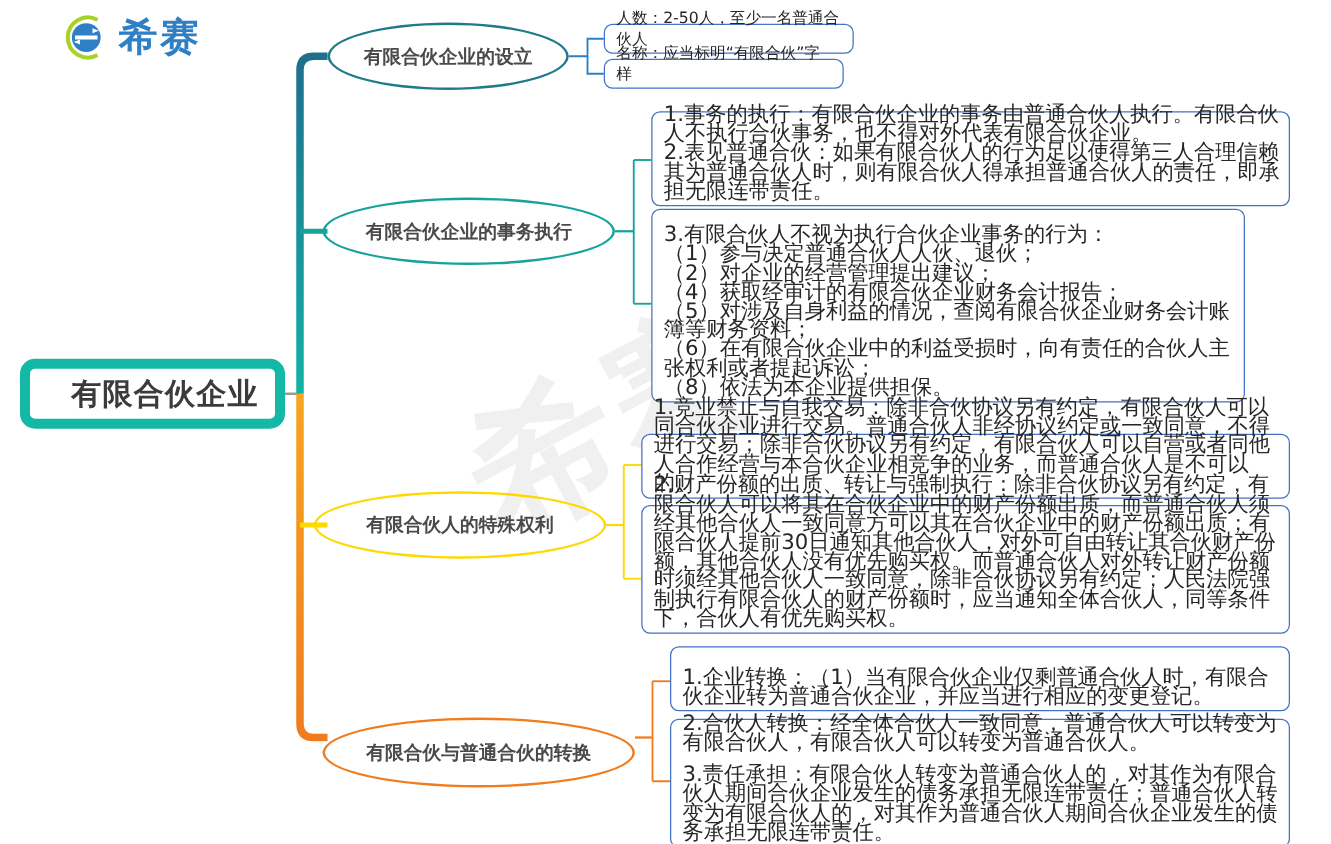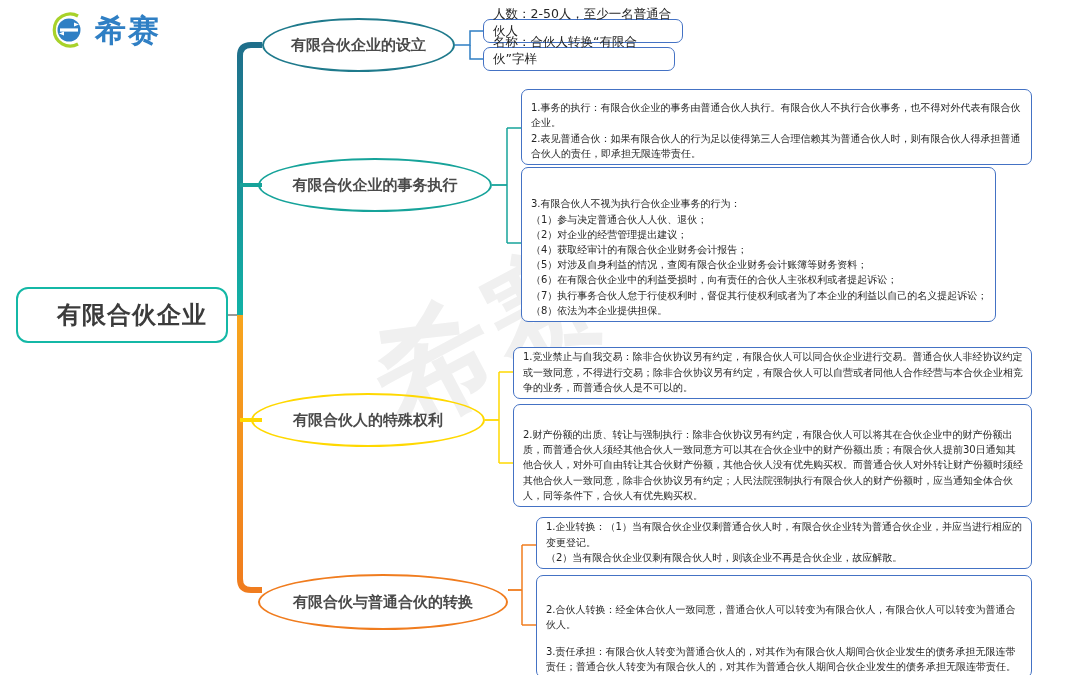--- a/index.html
+++ b/index.html
@@ -59,21 +59,21 @@
   }
 
   
   .center-node {
     position: absolute;
     left: 16px;
     top: 287px;
     width: 212px;
     height: 56px;
     box-sizing: border-box;
-    border: 2px solid #14b8a6;
+    border: 8px solid #14b8a6;
     border-radius: 12px;
     background: #ffffff;
     display: flex;
     align-items: center;
     justify-content: center;
     z-index: 3;
     padding-left: 20px;
   }
   .center-node .label {
     font-size: 24px;
@@ -109,21 +109,21 @@
     background: #ffffff;
     border: 1.5px solid #4472c4;
     border-radius: 7px;
     z-index: 3;
     padding: 3px 7px 3px 9px;
     display: flex;
     flex-direction: column;
     justify-content: flex-end;
   }
   .leaf .line {
-    font-size: 10px;
+    font-size: 17px;
     line-height: 15.2px;
     color: #262626;
     white-space: pre-wrap;
     word-break: break-all;
   }
   .leaf.single .line { font-size: 12.5px; line-height: 17px; }
 </style>
 </head>
 <body>
 
@@ -185,54 +185,52 @@
   <span class="label">有限合伙企业</span>
 </div>
 
 <div class="branch" style="left:262px; top:18px; width:193px; height:54px; border-color:#1f7a8c;">
   <span class="label">有限合伙企业的设立</span>
 </div>
 <div class="leaf single" style="left:483px; top:19px; width:200px; height:24px;">
   <div class="line">人数：2-50人，至少一名普通合伙人</div>
 </div>
 <div class="leaf single" style="left:483px; top:47px; width:192px; height:24px;">
-  <div class="line">名称：合伙人转换“有限合伙”字样</div>
+  <div class="line">名称：应当标明“有限合伙”字样</div>
 </div>
 
 <div class="branch" style="left:258px; top:158px; width:234px; height:54px; border-color:#16a39a;">
   <span class="label">有限合伙企业的事务执行</span>
 </div>
 <div class="leaf" style="left:521px; top:89px; width:511px; height:76px;">
   <div class="line">1.事务的执行：有限合伙企业的事务由普通合伙人执行。有限合伙人不执行合伙事务，也不得对外代表有限合伙企业。</div>
   <div class="line">2.表见普通合伙：如果有限合伙人的行为足以使得第三人合理信赖其为普通合伙人时，则有限合伙人得承担普通合伙人的责任，即承担无限连带责任。</div>
 </div>
 <div class="leaf" style="left:521px; top:167px; width:475px; height:155px;">
   <div class="line">3.有限合伙人不视为执行合伙企业事务的行为：</div>
   <div class="line">（1）参与决定普通合伙人人伙、退伙；</div>
   <div class="line">（2）对企业的经营管理提出建议；</div>
   <div class="line">（4）获取经审计的有限合伙企业财务会计报告；</div>
   <div class="line">（5）对涉及自身利益的情况，查阅有限合伙企业财务会计账簿等财务资料；</div>
   <div class="line">（6）在有限合伙企业中的利益受损时，向有责任的合伙人主张权利或者提起诉讼；</div>
-  <div class="line">（7）执行事务合伙人怠于行使权利时，督促其行使权利或者为了本企业的利益以自己的名义提起诉讼；</div>
   <div class="line">（8）依法为本企业提供担保。</div>
 </div>
 
 <div class="branch" style="left:251px; top:393px; width:234px; height:54px; border-color:#ffd800;">
   <span class="label">有限合伙人的特殊权利</span>
 </div>
 <div class="leaf" style="left:513px; top:347px; width:519px; height:52px;">
   <div class="line">1.竞业禁止与自我交易：除非合伙协议另有约定，有限合伙人可以同合伙企业进行交易。普通合伙人非经协议约定或一致同意，不得进行交易；除非合伙协议另有约定，有限合伙人可以自营或者同他人合作经营与本合伙企业相竞争的业务，而普通合伙人是不可以的。</div>
 </div>
 <div class="leaf" style="left:513px; top:404px; width:519px; height:103px;">
   <div class="line">2.财产份额的出质、转让与强制执行：除非合伙协议另有约定，有限合伙人可以将其在合伙企业中的财产份额出质，而普通合伙人须经其他合伙人一致同意方可以其在合伙企业中的财产份额出质；有限合伙人提前30日通知其他合伙人，对外可自由转让其合伙财产份额，其他合伙人没有优先购买权。而普通合伙人对外转让财产份额时须经其他合伙人一致同意，除非合伙协议另有约定；人民法院强制执行有限合伙人的财产份额时，应当通知全体合伙人，同等条件下，合伙人有优先购买权。</div>
 </div>
 
 <div class="branch" style="left:258px; top:574px; width:250px; height:56px; border-color:#f07c1e;">
   <span class="label">有限合伙与普通合伙的转换</span>
 </div>
 <div class="leaf" style="left:536px; top:517px; width:496px; height:52px;">
   <div class="line">1.企业转换：（1）当有限合伙企业仅剩普通合伙人时，有限合伙企业转为普通合伙企业，并应当进行相应的变更登记。</div>
-  <div class="line">（2）当有限合伙企业仅剩有限合伙人时，则该企业不再是合伙企业，故应解散。</div>
 </div>
 <div class="leaf" style="left:536px; top:575px; width:496px; height:103px;gap:11px;">
   <div class="line">2.合伙人转换：经全体合伙人一致同意，普通合伙人可以转变为有限合伙人，有限合伙人可以转变为普通合伙人。</div>
   <div class="line">3.责任承担：有限合伙人转变为普通合伙人的，对其作为有限合伙人期间合伙企业发生的债务承担无限连带责任；普通合伙人转变为有限合伙人的，对其作为普通合伙人期间合伙企业发生的债务承担无限连带责任。</div>
 </div>
 
 </body></html>

